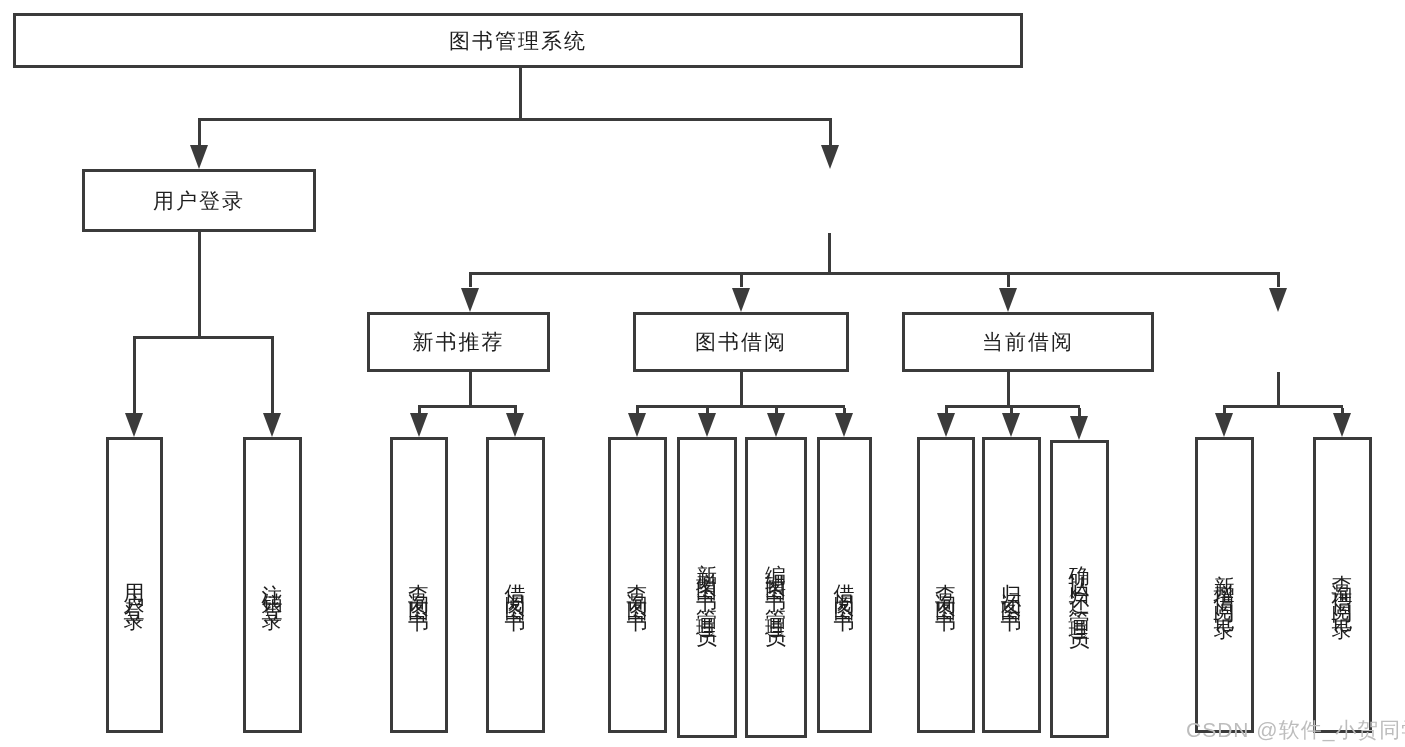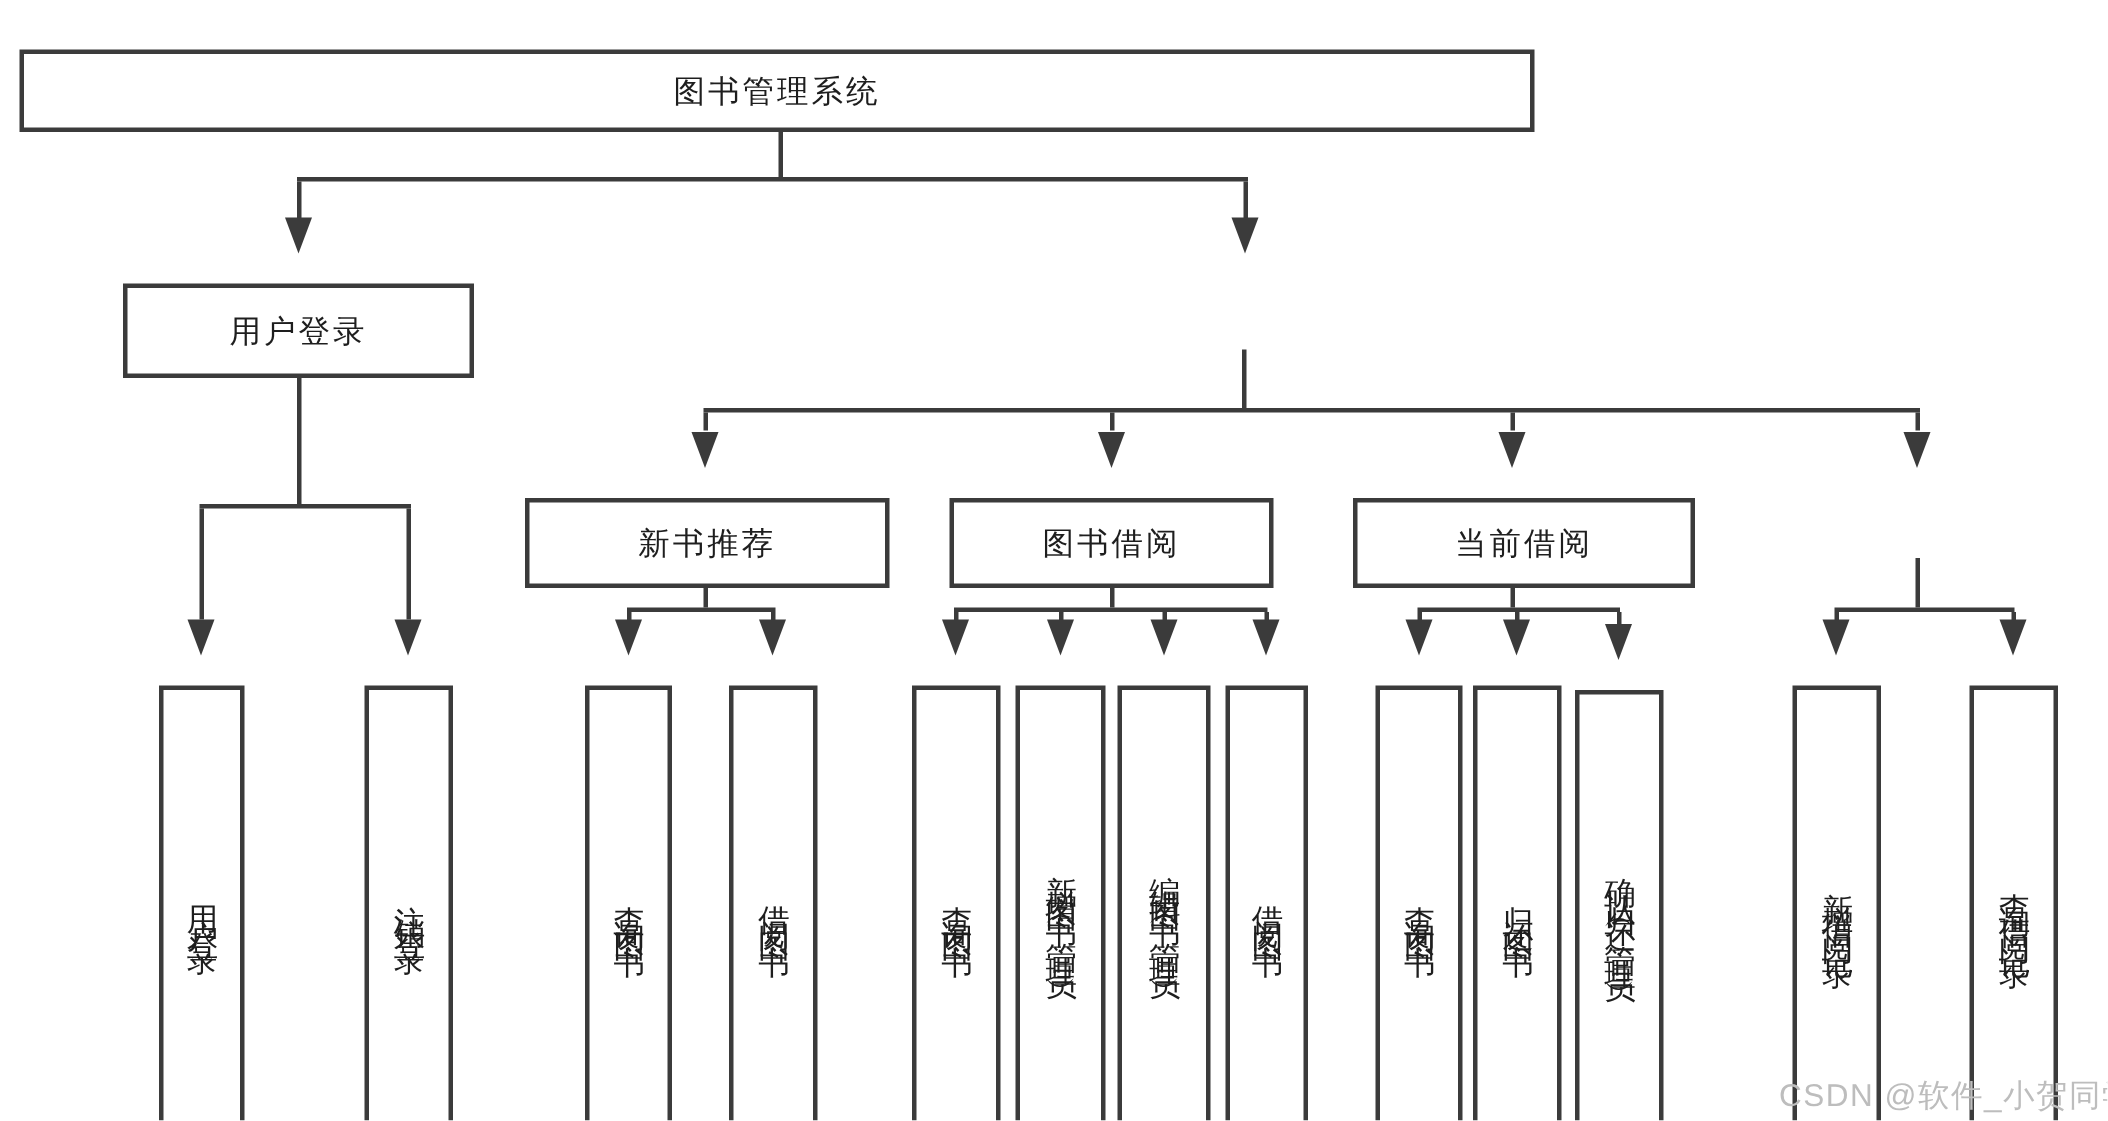--- a/index.html
+++ b/index.html
@@ -13,21 +13,20 @@
   }
   .node{
     position:absolute;
     background:#ffffff;
     border:3px solid #3b3b3b;
     display:flex;
     align-items:center;
     justify-content:center;
     box-sizing:border-box;
     z-index:2;
-    margin-top:20px;
   }
   .node .lbl{
     font-size:21px;
     letter-spacing:2px;
     white-space:nowrap;
   }
   .node .vlbl{
     writing-mode:vertical-rl;
     text-orientation:mixed;
     font-size:21px;
@@ -59,27 +58,27 @@
 <div class="canvas">
 
   <div class="node" style="left:13px;top:13px;width:1010px;height:55px">
     <span class="lbl">图书管理系统</span>
   </div>
 
   <div class="node" style="left:82px;top:169px;width:234px;height:63px">
     <span class="lbl">用户登录</span>
   </div>
 
-  <div class="node" style="left:350px;top:312px;width:243px;height:60px">
+  <div class="node" style="left:367px;top:312px;width:183px;height:60px">
     <span class="lbl">新书推荐</span>
   </div>
   <div class="node" style="left:633px;top:312px;width:216px;height:60px">
     <span class="lbl">图书借阅</span>
   </div>
-  <div class="node" style="left:902px;top:312px;width:228px;height:60px">
+  <div class="node" style="left:902px;top:312px;width:252px;height:60px">
     <span class="lbl">当前借阅</span>
   </div>
 
   <div class="node" style="left:106px;top:437px;width:57px;height:296px">
     <span class="vlbl">用户登录</span>
   </div>
   <div class="node" style="left:243px;top:437px;width:59px;height:296px">
     <span class="vlbl">注销登录</span>
   </div>
 

